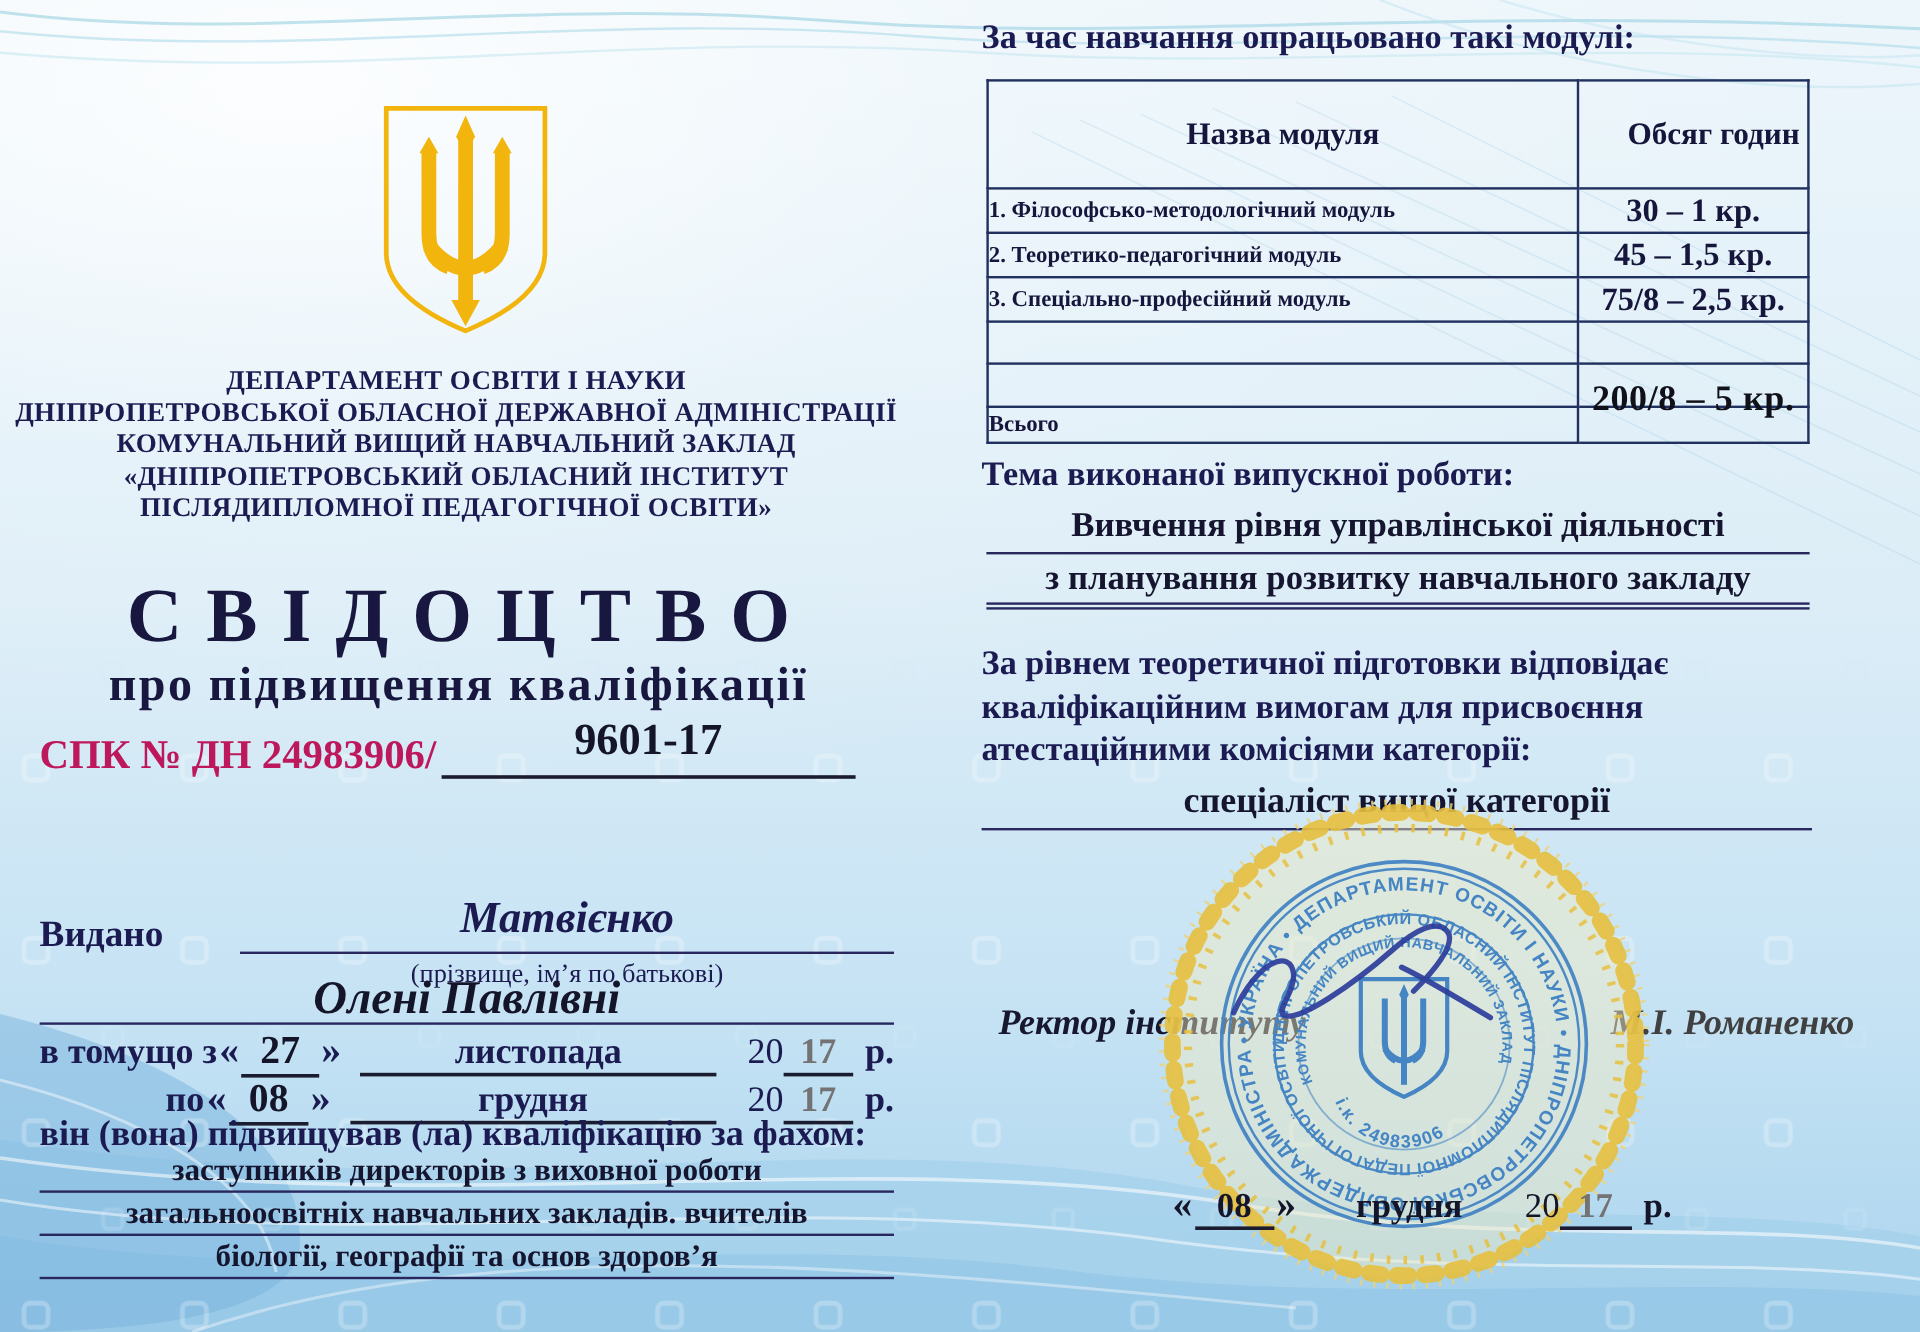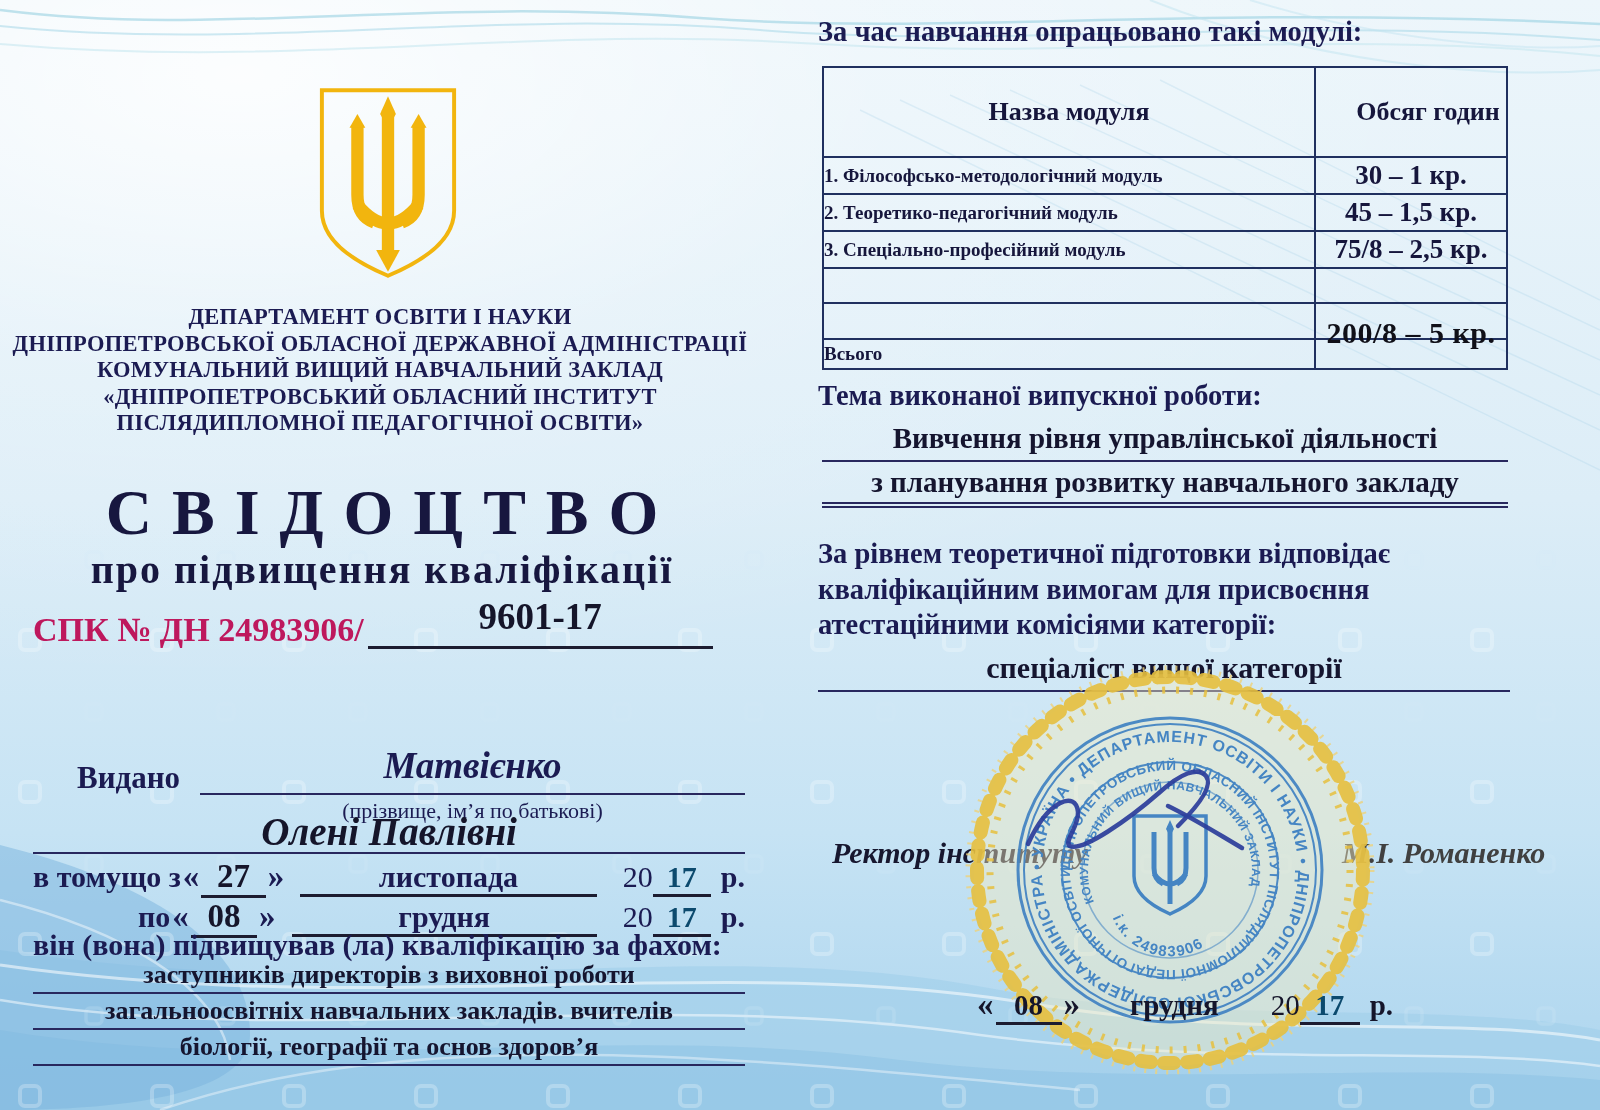--- a/index.html
+++ b/index.html
@@ -14,34 +14,34 @@
 
   
   .issuer{left:8px;top:304px;width:744px;font-size:22.5px;line-height:26.5px;font-weight:bold;text-align:center;letter-spacing:.3px;}
   .issuer span{display:block;}
   .title-main{left:30px;top:476px;width:704px;text-align:center;font-size:64px;font-weight:bold;letter-spacing:20px;padding-left:20px;box-sizing:border-box;color:#17173f;}
   .title-sub{left:30px;top:546px;width:704px;text-align:center;font-size:40px;font-weight:bold;letter-spacing:2px;color:#17173f;}
   .spk-row{left:33px;top:592px;display:flex;align-items:flex-end;}
   .spk-label{font-size:34px;font-weight:bold;white-space:nowrap;color:#be185d;}
   .spk-slot{width:345px;margin-left:4px;text-align:center;font-size:37px;font-weight:bold;color:#15152a;border-bottom:3px solid #1c1c30;line-height:50px;height:54px;}
 
-  .vidano-label{left:33px;top:760px;font-size:31px;font-weight:600;margin-left:44px;}
+  .vidano-label{left:33px;top:760px;font-size:31px;font-weight:600;}
   .surname-field{left:200px;top:742px;width:545px;height:51px;text-align:center;border-bottom:2.5px solid #28285e;font-size:37px;line-height:48px;}
   .hint{left:200px;top:798px;width:545px;text-align:center;font-size:22px;font-weight:400;}
   .name2-field{left:33px;top:812px;width:712px;height:40px;text-align:center;border-bottom:2.5px solid #28285e;font-size:39px;line-height:40px;color:#15152a;}
 
   .period{left:33px;top:858px;width:712px;font-size:30px;}
   .period-row{display:flex;align-items:baseline;height:38px;white-space:nowrap;}
   .period-row.second{margin-left:105px;margin-top:2px;}
   .p-label{font-weight:600;}
   .quote{font-size:33px;font-weight:600;padding:0 2px;}
   .day-slot{display:inline-block;width:72px;text-align:center;font-size:33px;font-weight:bold;color:#15152a;border-bottom:3px solid #1c1c30;}
   .month-slot{display:inline-block;width:332px;text-align:center;font-weight:600;border-bottom:3px solid #1c1c30;margin-left:14px;}
   .year-group{margin-left:26px;display:inline-flex;align-items:baseline;}
-  .year-slot{display:inline-block;width:58px;text-align:center;font-weight:bold;color:#0c4a6e;border-bottom:3px solid #1c1c30;}
+  .year-slot{display:inline-block;width:58px;text-align:center;font-weight:bold;color:#737373;border-bottom:3px solid #1c1c30;}
   .suffix{margin-left:10px;font-weight:600;}
 
   .qual-label{left:33px;top:928px;width:712px;font-size:30px;font-weight:600;}
   .spec{left:33px;width:712px;text-align:center;font-size:26px;font-weight:600;border-bottom:2.5px solid #28285e;height:34px;line-height:34px;color:#15152f;}
 
   
   .modules-heading{left:818px;top:16px;font-size:28.5px;font-weight:600;}
   table.mods{position:absolute;left:822px;top:66px;width:686px;border-collapse:collapse;table-layout:fixed;}
   table.mods td{border:2.5px solid #20305f;padding:0;vertical-align:middle;}
   td.name-cell{padding-left:6px;font-size:19px;font-weight:600;color:#16163c;}

